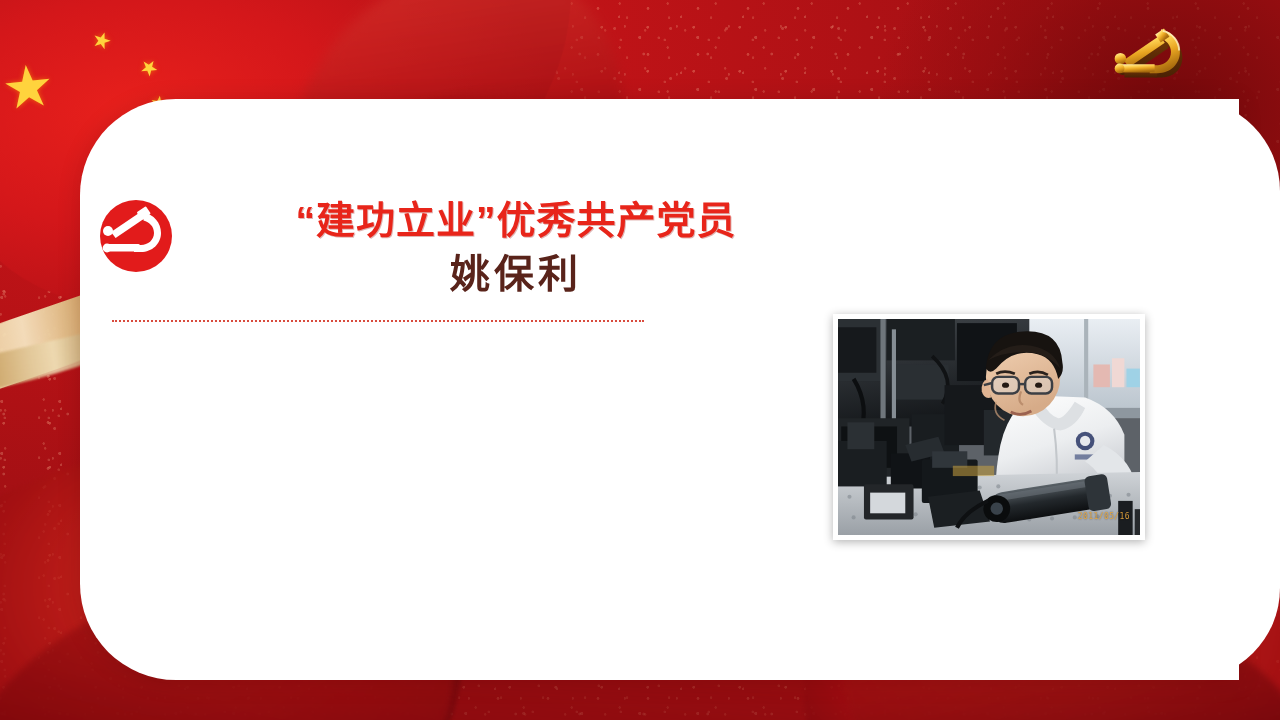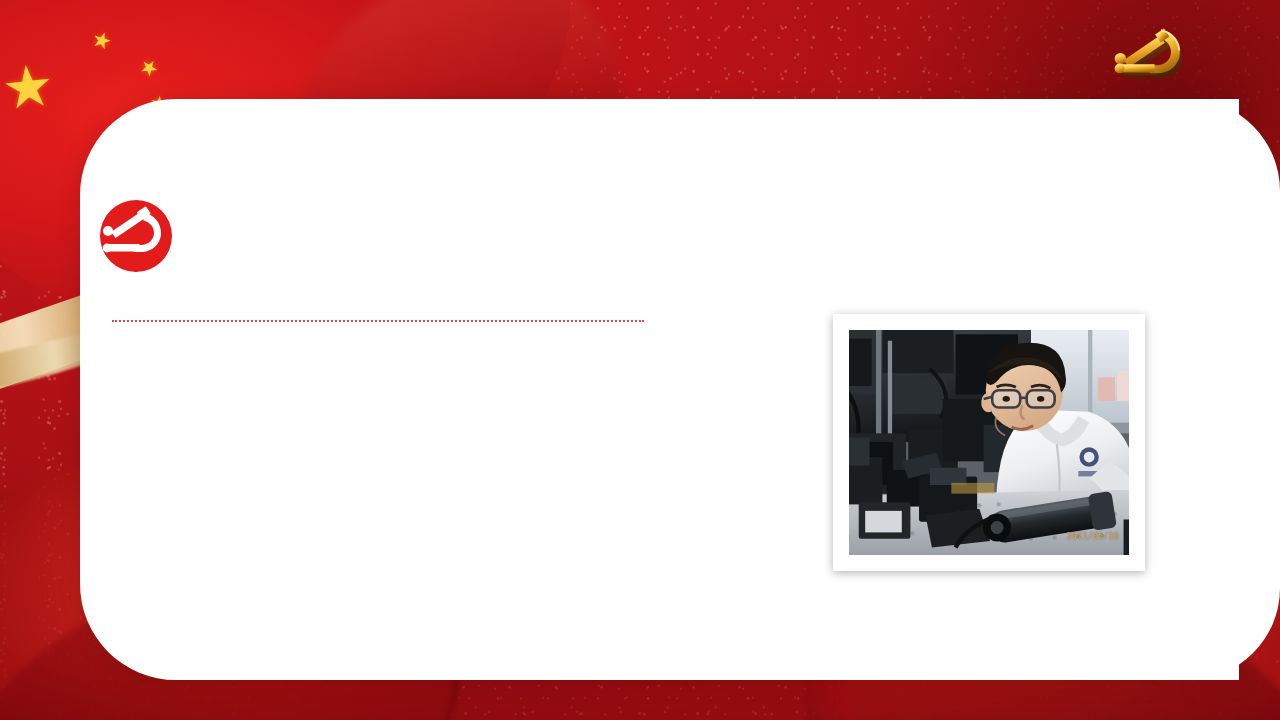--- a/index.html
+++ b/index.html
@@ -262,23 +262,23 @@
     text-align: justify;
     text-justify: inter-character;
     text-indent: 30px;
     letter-spacing: .2px;
   }
 
   
   .photo-frame {
     position: absolute;
     left: 833px; top: 314px;
-    width: 312px; height: 257px;
+    width: 312px; height: 226px;
     background: #ffffff;
-    padding: 16px;
+    padding: 5px;
     box-sizing: border-box;
     box-shadow: 0 2px 9px rgba(0,0,0,.30);
   }
   .photo-inner {
     position: relative;
     width: 100%; height: 100%;
     overflow: hidden;
     background: #7d8086;
   }
   .photo-svg { display: block; width: 100%; height: 100%; }
@@ -381,20 +381,24 @@
           </g>
 
         <circle cx="9" cy="32" r="5"></circle>
 
         <rect x="8" y="45" width="33" height="7.5" rx="1.5"></rect>
         <circle cx="8" cy="49" r="4.4"></circle>
       </g>
     </svg>
   </div>
 
+  <div class="title-block">
+    <div class="title-main">“建功立业”优秀共产党员</div>
+    <div class="title-name">姚保利</div>
+  </div>
 
   <div class="divider"></div>
 
 
   <div class="photo-frame">
     <div class="photo-inner">
       <svg class="photo-svg" viewBox="0 0 302 209" preserveAspectRatio="xMidYMid slice" aria-hidden="true">
         <defs>
           <linearGradient id="winGrad" x1="0" y1="0" x2="0" y2="1">
             <stop offset="0%" stop-color="#e9eef3"></stop>

